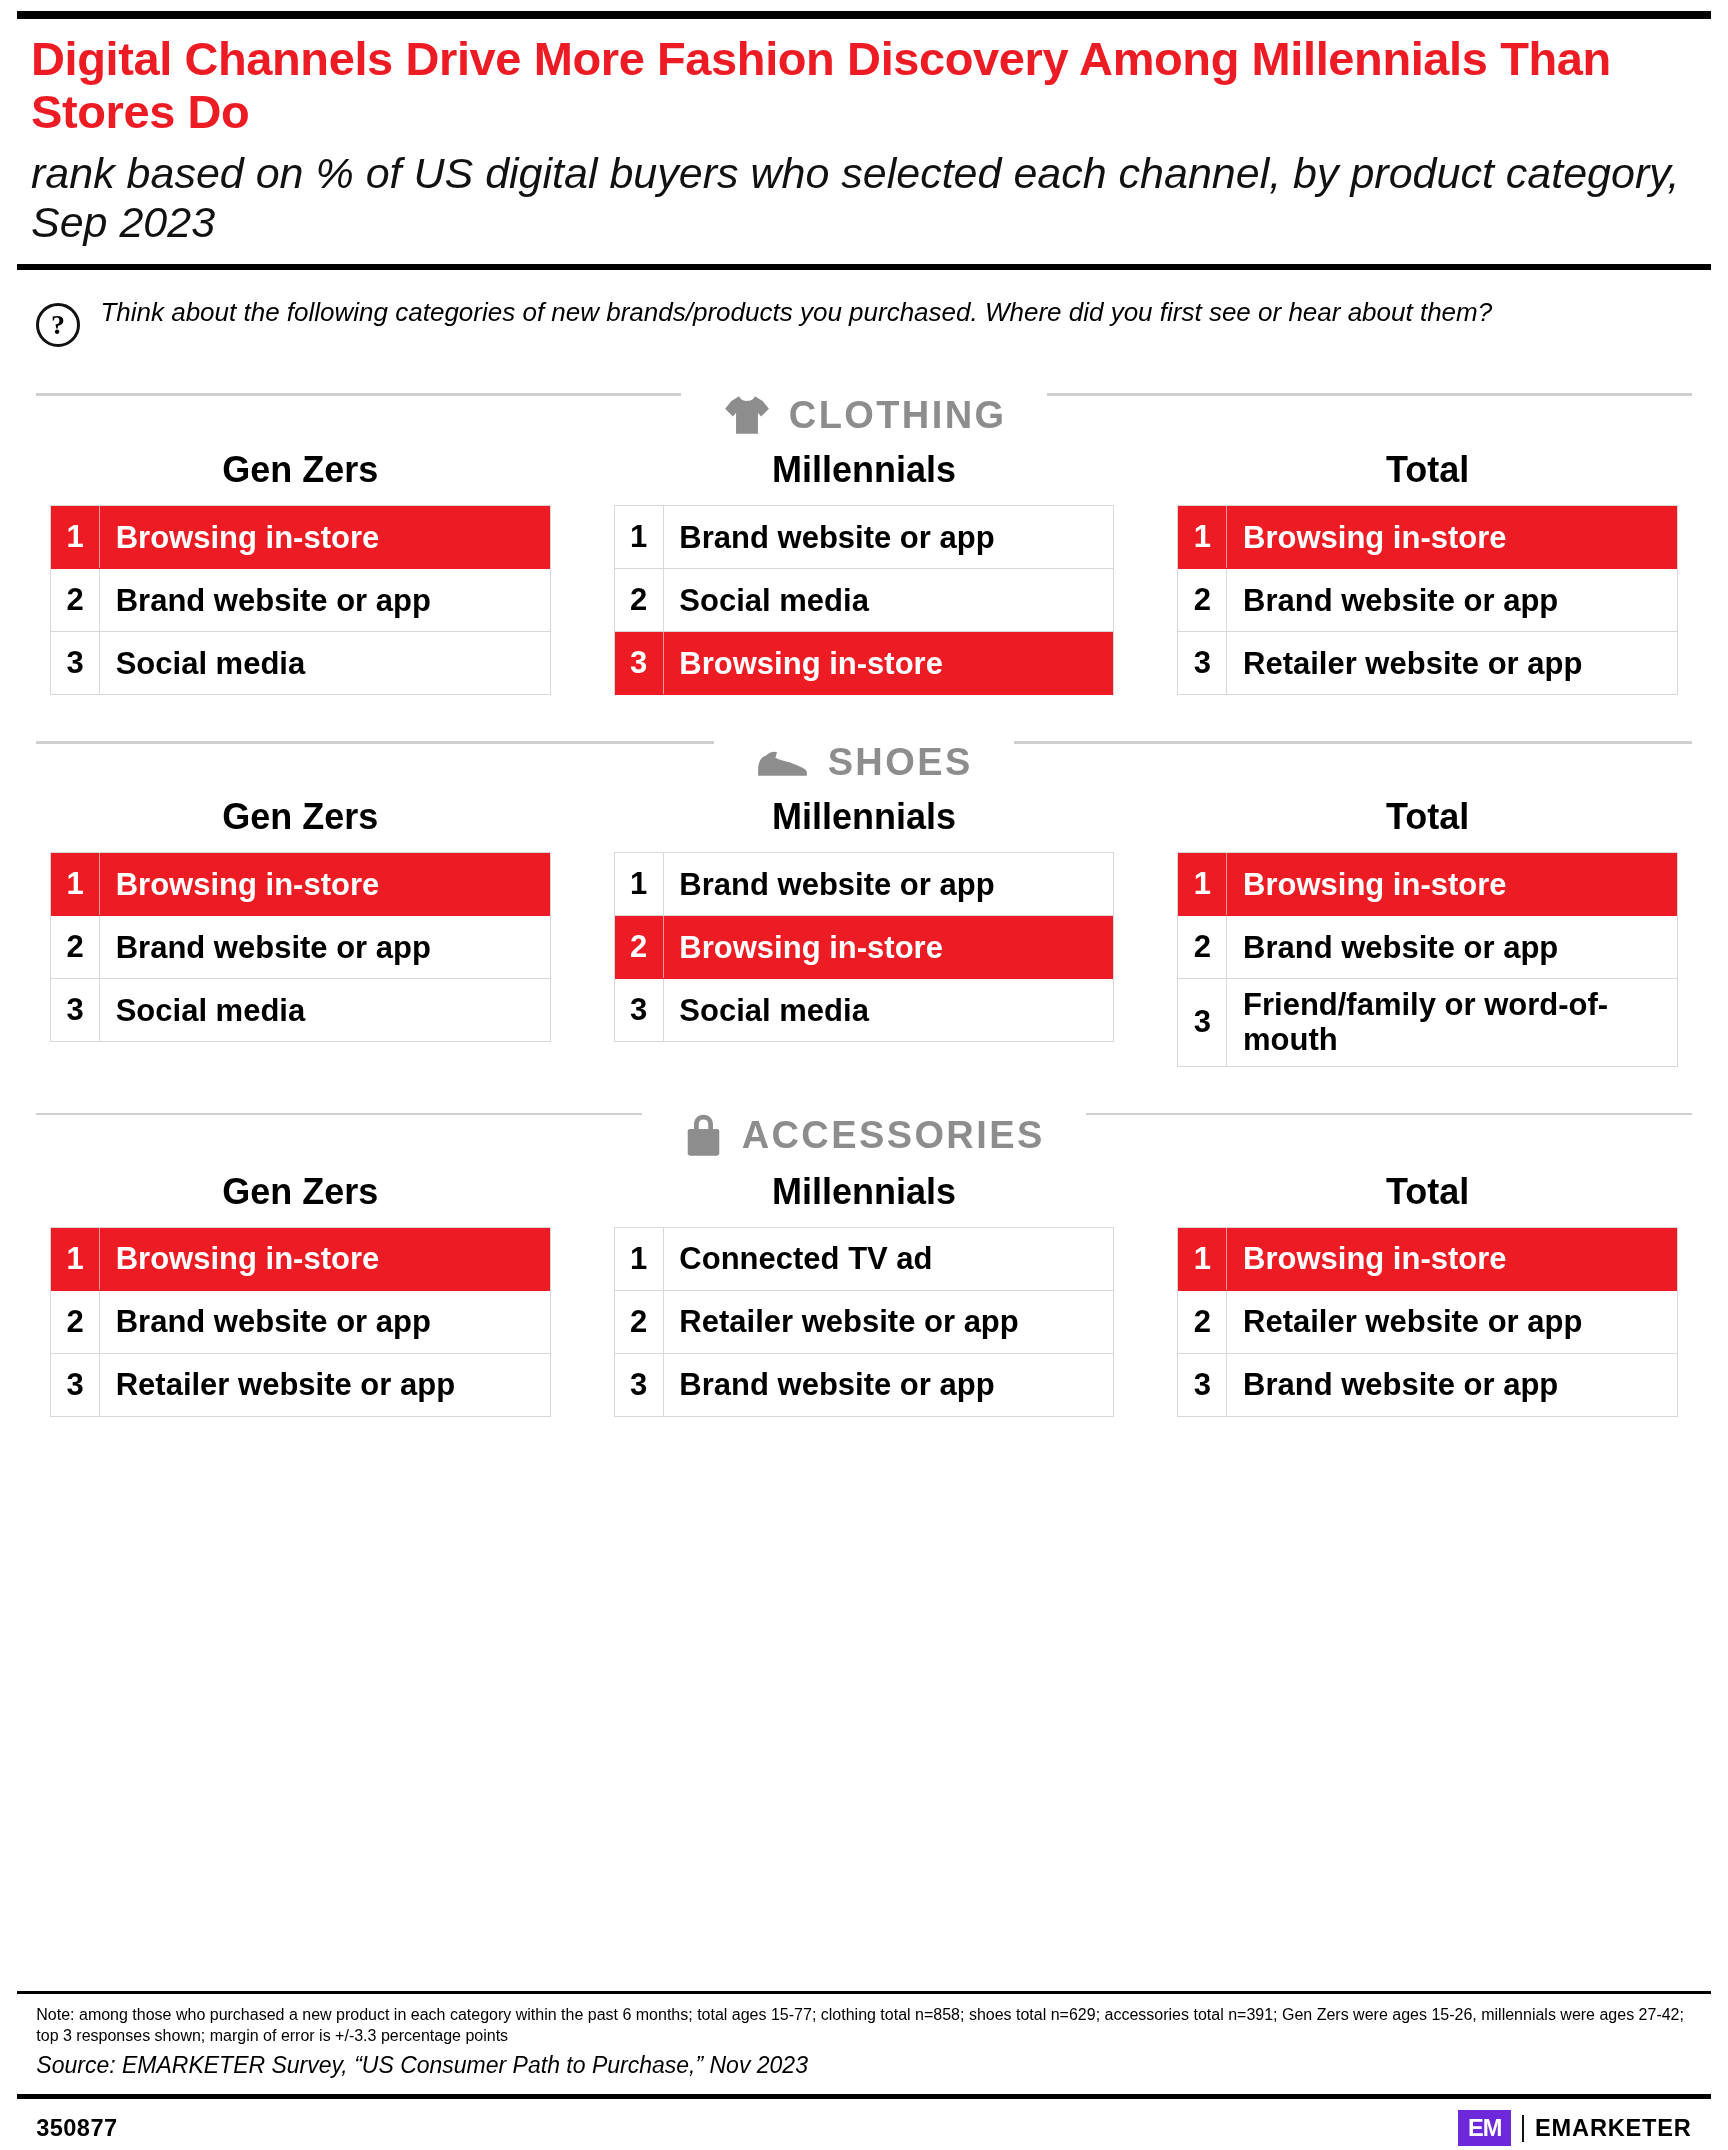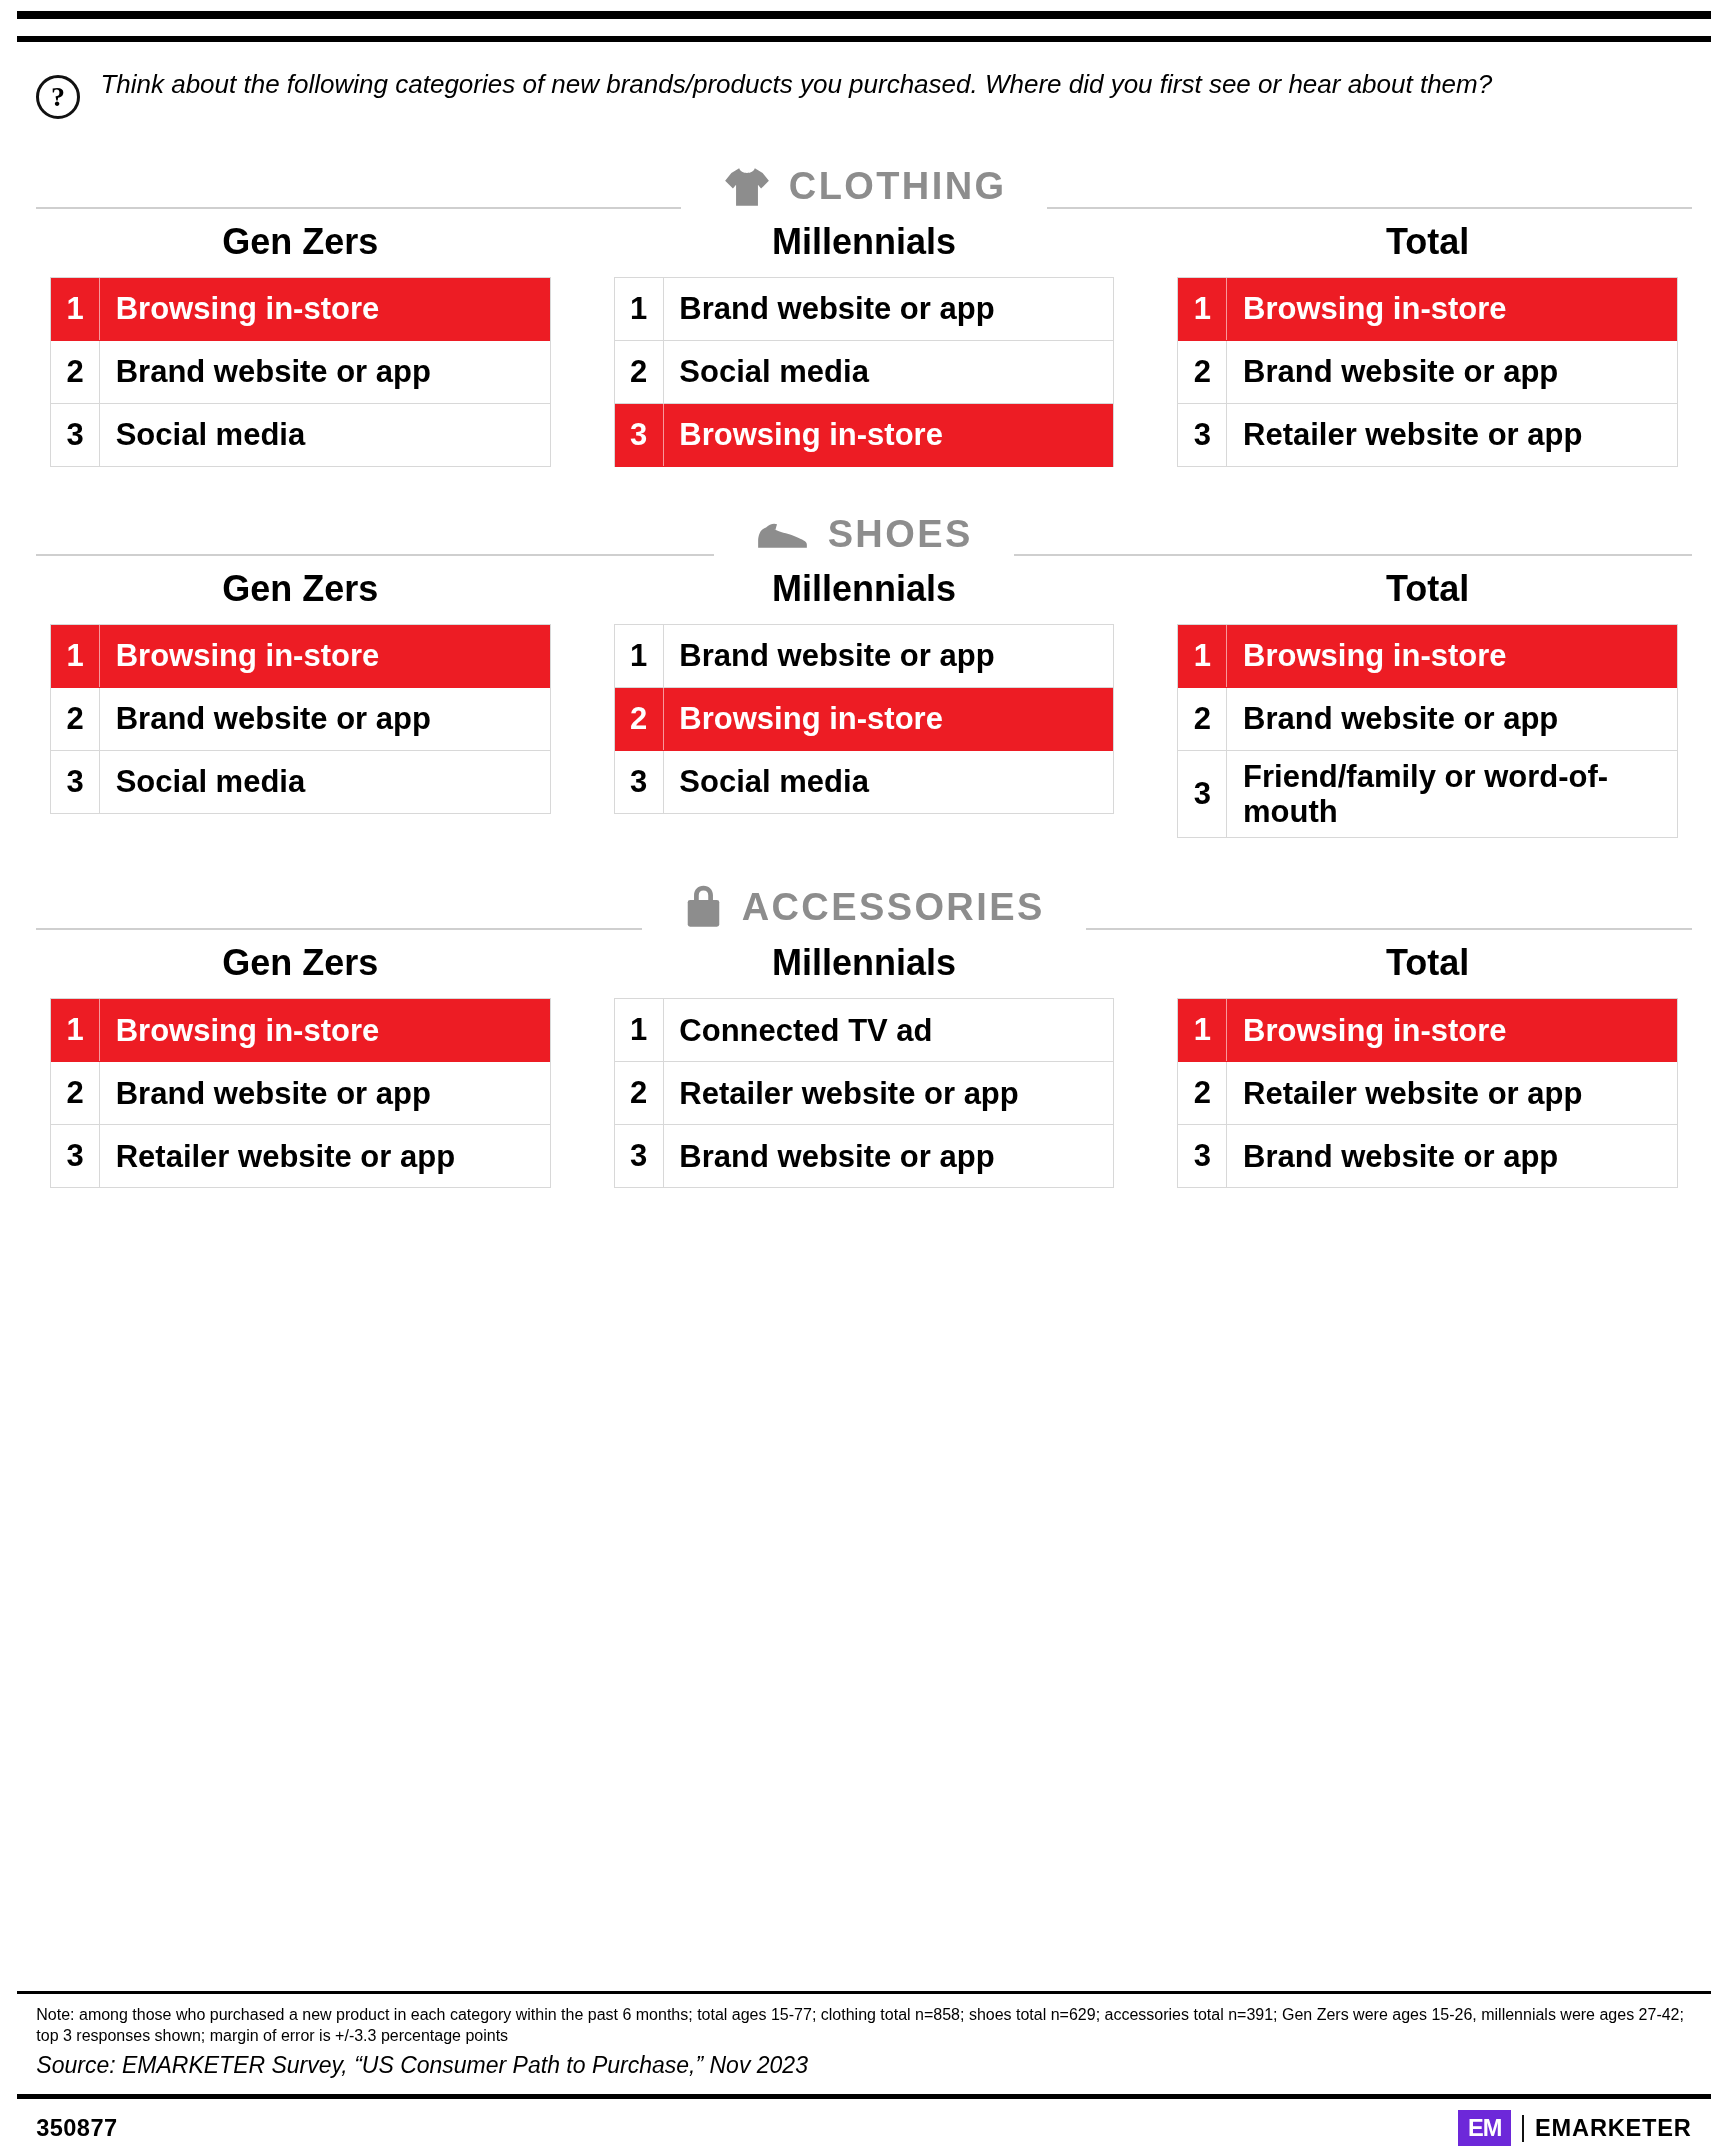--- a/index.html
+++ b/index.html
@@ -69,21 +69,21 @@
     font-size: 26px;
     font-style: italic;
     line-height: 1.2;
     max-width: 1492px;
   }
   .section {
     padding: 0 36px;
   }
   .section-header {
     display: flex;
-    align-items: flex-end;
+    align-items: flex-start;
     gap: 33px;
     margin-top: 46px;
   }
   .sh-line {
     flex: 1 1 auto;
     height: 2.4px;
     background: #cfcfcf;
   }
   .sh-center {
     display: flex;
@@ -208,20 +208,24 @@
     padding-left: 11px;
   }
 </style>
 </head>
 <body>
 
 <div class="page">
 
   <div class="top-rule"></div>
 
+  <div class="header">
+    <div class="title">Digital Channels Drive More Fashion Discovery Among Millennials Than Stores Do</div>
+    <div class="subtitle">rank based on % of US digital buyers who selected each channel, by product category, Sep 2023</div>
+  </div>
 
   <div class="header-rule"></div>
 
   <div class="question-row">
     <div class="q-icon">?</div>
     <div class="q-text">Think about the following categories of new brands/products you purchased. Where did you first see or hear about them?</div>
   </div>
 
   <div class="section">
     <div class="section-header">

